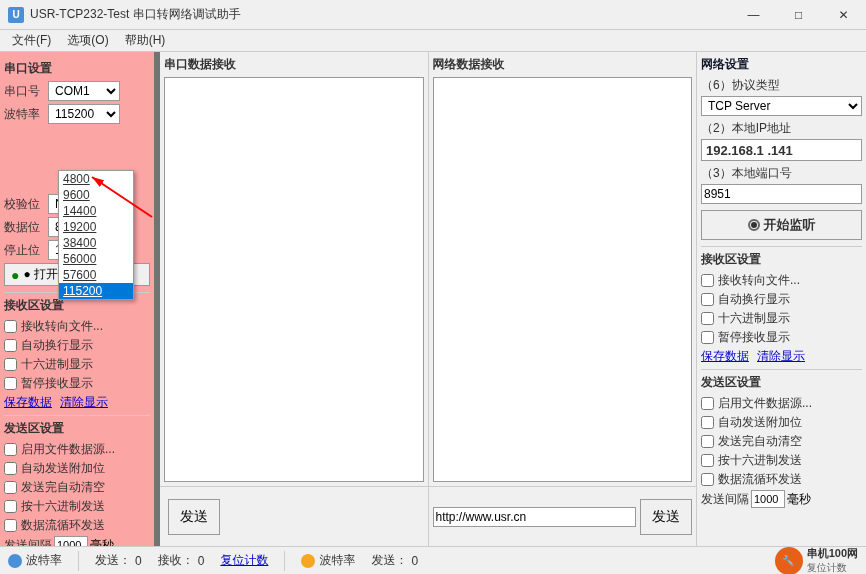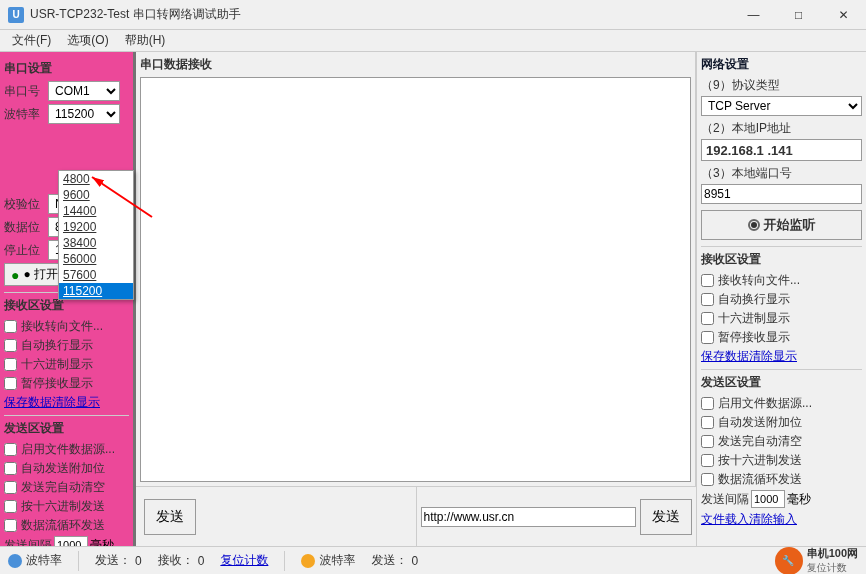--- a/index.html
+++ b/index.html
@@ -65,24 +65,24 @@
     }
 
     
     .main-container {
       display: flex;
       height: calc(574px - 52px - 28px);
     }
 
     
     .left-panel {
-      width: 136px;
-      border-right: 3px solid #737373;
+      width: 160px;
+      border-right: 6px solid #737373;
       padding: 4px;
-      background: #ec4899;
+      background: #fca5a5;
       overflow: hidden;
     }
 
     .section-title {
       font-size: 12px;
       font-weight: bold;
       color: #333;
       margin-bottom: 4px;
       margin-top: 4px;
     }
@@ -130,20 +130,21 @@
     .checkbox-row {
       display: flex;
       align-items: center;
       margin-bottom: 2px;
     }
     .checkbox-row input { margin-right: 4px; }
     .checkbox-label { font-size: 12px; color: #333; }
 
     .link-row {
       display: flex;
+      gap: 8px;
       margin-top: 2px;
     }
     .link-text {
       color: #0000cc;
       cursor: pointer;
       font-size: 12px;
       text-decoration: underline;
     }
 
     .radio-row {
@@ -473,37 +474,41 @@
   </div>
 
   <div class="middle-panels">
     <div class="middle-top">
 
       <div class="data-panel">
         <div class="data-panel-title">串口数据接收</div>
         <textarea class="data-area" style=""></textarea>
       </div>
 
+      <div class="data-panel" style="border-right:none;">
+        <div class="data-panel-title">网络数据接收</div>
+        <textarea class="data-area" style=""></textarea>
+      </div>
     </div>
 
     <div class="bottom-bar">
       <div class="send-input-area">
         <button class="send-btn">发送</button>
       </div>
       <div class="send-input-area" style="border-right:none;">
         <input type="text" class="send-input" value="http://www.usr.cn" style="">
         <button class="send-btn">发送</button>
       </div>
     </div>
   </div>
 
   <div class="right-panel">
     <div class="network-setting">网络设置</div>
 
-    <div class="setting-label">（9）协议类型</div>
+    <div class="setting-label">（6）协议类型</div>
     <select style="width:100%;height:20px;font-size:12px;border:1px solid #999;margin-bottom:4px;">
       <option>TCP Server</option>
     </select>
 
     <div class="setting-label">（2）本地IP地址</div>
     <div class="ip-display">192.168.1 .141</div>
 
     <div class="setting-label">（3）本地端口号</div>
     <input type="text" class="port-input" value="8951" style="">
 
@@ -564,24 +569,20 @@
       <input type="checkbox" style="">
       <span class="checkbox-label">数据流循环发送</span>
     </div>
 
     <div class="form-row">
       <span style="font-size:12px;color:#333;margin-right:2px;">发送间隔</span>
       <input type="text" style="width: 34px; height: 18px; font-size: 11px; border: 1px solid rgb(153, 153, 153);" value="1000">
       <span style="font-size:12px;margin-left:2px;">毫秒</span>
     </div>
 
-    <div class="link-row">
-      <span class="link-text">文件载入</span>
-      <span class="link-text">清除输入</span>
-    </div>
   </div>
 
 </div>
 
 <div class="status-bar">
   <div class="status-item">
     <div class="status-icon"></div>
     <span>波特率</span>
   </div>
   <div class="divider-v"></div>

